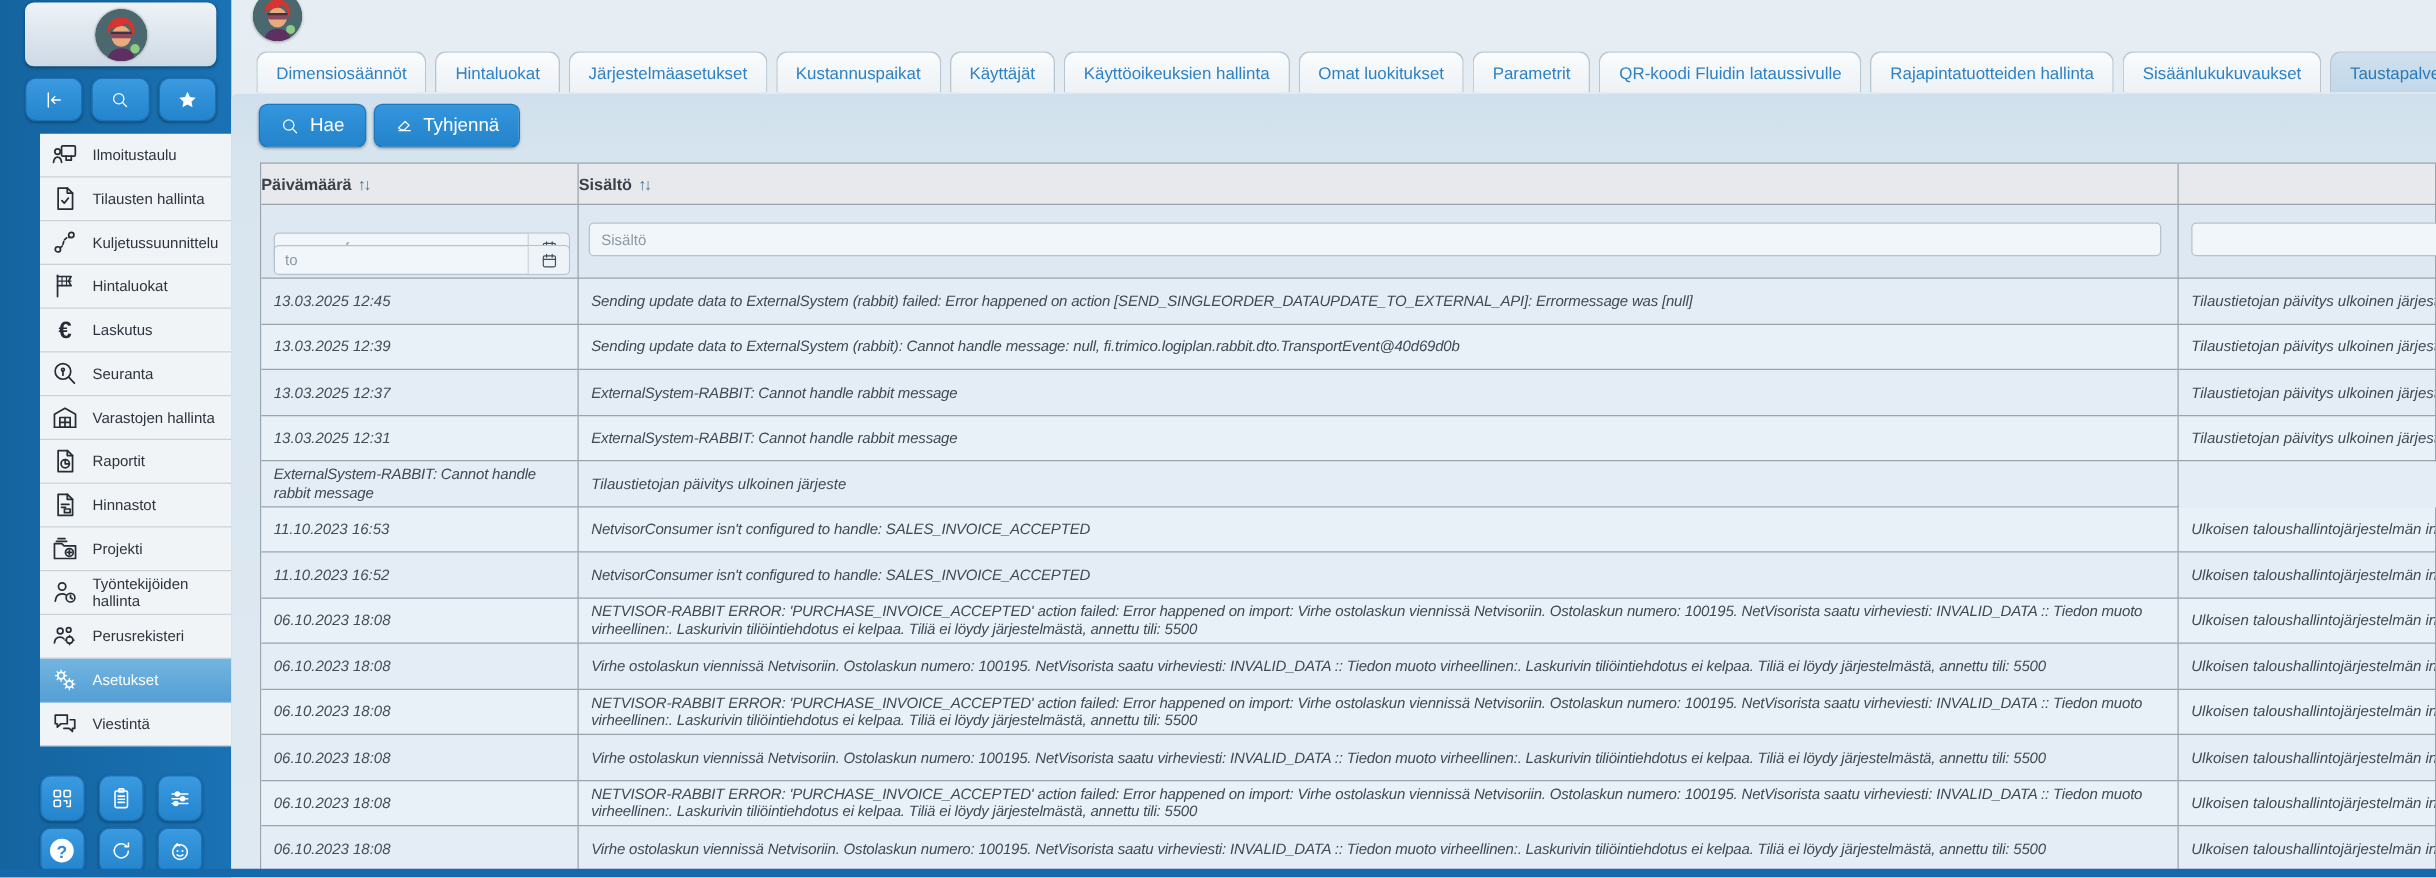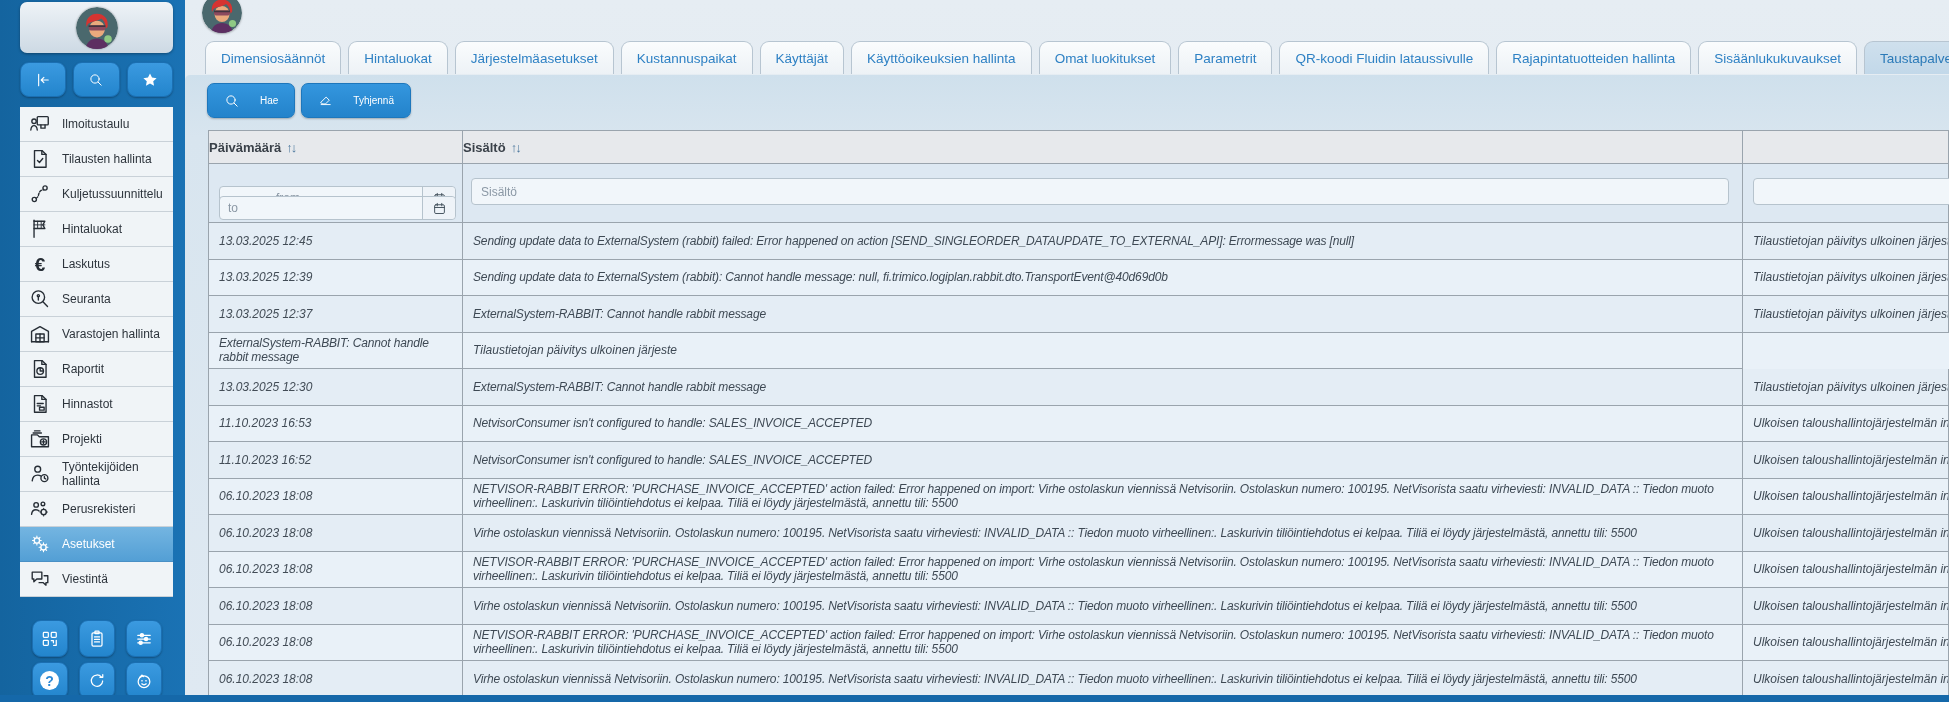--- a/index.html
+++ b/index.html
@@ -15,21 +15,21 @@
   .sidebar { position:absolute; left:0; top:0; bottom:0; width:185px;
     background:linear-gradient(90deg,#14649f,#1a72b4); }
   .avatar-card { position:absolute; left:20px; top:2px; width:153px; height:51px;
     background:linear-gradient(#eef3f7,#cdd9e4); border-radius:7px;
     box-shadow:0 1px 3px rgba(0,0,0,.35); display:flex; align-items:center; justify-content:center; }
   .avatar { width:42px; height:42px; border-radius:50%; overflow:hidden; box-shadow:0 0 2px rgba(0,0,0,.4); }
   .side-toolbar { position:absolute; left:20px; top:62px; width:153px; display:flex; gap:7px; }
   .sbtn { flex:1; height:35px; background:linear-gradient(#3b9ae0,#2385cd); border:1px solid #1b6fb2;
     border-radius:9px; color:#fff; display:flex; align-items:center; justify-content:center;
     box-shadow:0 1px 2px rgba(0,0,0,.3); cursor:pointer; }
-  .menu { position:absolute; left:20px; top:107px; width:153px; background:#f0f4f7; }
+  .menu { position:absolute; left:32px; top:107px; width:153px; background:#f0f4f7; }
   .mitem { display:flex; align-items:center; gap:9px; min-height:35px; padding:2px 4px 2px 7px;
     border-bottom:1px solid #c9d1d8; color:#2d343c; font-size:12px; line-height:1.18; cursor:pointer; }
   .mitem .micon { width:26px; flex:none; display:flex; justify-content:center; color:#262d35; }
   .mitem.active { background:linear-gradient(#74b5e1,#539fd5); color:#fff; border-bottom-color:#4a90c5; }
   .mitem.active .micon { color:#fff; }
   .glyph-icon { font-size:19px; line-height:1; font-weight:bold; }
   .bottom-grid { position:absolute; left:20px; width:153px; display:flex; justify-content:center; gap:11px; }
   .row1 { top:620px; } .row2 { top:662px; }
   .gbtn { width:36px; height:37px; background:linear-gradient(#3b9ae0,#2385cd); border:1px solid #1b6fb2;
     border-radius:9px; color:#fff; display:flex; align-items:center; justify-content:center;
@@ -43,23 +43,23 @@
     overflow:hidden; box-shadow:0 1px 2px rgba(0,0,0,.3); z-index:5; }
   .tabbar { position:absolute; left:20px; top:41px; right:0; height:34px; display:flex; gap:7px;
     overflow:hidden; z-index:2; }
   .tab { flex:none; height:33px; display:flex; align-items:center; padding:0 15px;
     background:linear-gradient(#fafcfd,#edf2f6); border:1px solid #b7c5d1; border-bottom:none;
     border-radius:9px 9px 0 0; color:#2e81c4; font-size:13.5px; white-space:nowrap; cursor:pointer; }
   .tab.active { background:linear-gradient(#cfe0ed,#c2d8e9); color:#2b7ab8; }
   .band { position:absolute; left:0; top:75px; right:0; bottom:7px;
     background:linear-gradient(180deg,#cfe0ec 0%,#d8e5ef 10%,#dfe9f2 100%); border-top-left-radius:5px; }
   .toolbar { position:absolute; left:22px; top:8px; display:flex; gap:6px; }
-  .abtn { height:35px; display:flex; align-items:center; gap:20px; padding:0 16px;
+  .abtn { height:35px; display:flex; align-items:center; gap:8px; padding:0 16px;
     background:linear-gradient(#3496de,#2383cb); border:1px solid #1d77bc; border-radius:7px;
-    color:#fff; font-size:10px; box-shadow:0 1px 2px rgba(0,0,0,.25); cursor:pointer; }
+    color:#fff; font-size:15px; box-shadow:0 1px 2px rgba(0,0,0,.25); cursor:pointer; }
 
   
   .table { position:absolute; left:23px; top:55px; right:0; bottom:0; overflow:hidden;
     font-size:12px; color:#3e4954; border-left:1px solid #9aa4ad; border-top:1px solid #9aa4ad; }
   .thead, .tfilter, .trow { display:grid; grid-template-columns:254px 1280px 1fr; }
   .thead { height:33px; background:#e7e9ec; }
   .hcell { display:flex; align-items:center; justify-content:flex-start; font-weight:bold; font-size:13px;
     color:#3a4149; border-right:1px solid #9aa4ad; border-bottom:1px solid #9aa4ad; cursor:pointer; }
   .sort { color:#49769c; font-size:13px; margin-left:5px; letter-spacing:-2px; font-weight:normal; }
   .tfilter { height:59px; background:#dde8f2; }
@@ -437,27 +437,27 @@
             <div class="cell c3" data-name="row-category-cell">Tilaustietojan päivitys ulkoinen järjeste</div>
           </div>
           <div class="trow odd" data-name="table-row">
             <div class="cell c1" data-name="row-date-cell">13.03.2025 12:37</div>
             <div class="cell c2" data-name="row-content-cell">
               <span data-name="row-content-text">ExternalSystem-RABBIT: Cannot handle rabbit message</span>
             </div>
             <div class="cell c3" data-name="row-category-cell">Tilaustietojan päivitys ulkoinen järjeste</div>
           </div>
           <div class="trow even" data-name="table-row">
+            <div class="cell c1" data-name="row-date-cell">13.03.2025 12:31</div>
             <div class="cell c2" data-name="row-content-cell">
               <span data-name="row-content-text">ExternalSystem-RABBIT: Cannot handle rabbit message</span>
             </div>
             <div class="cell c3" data-name="row-category-cell">Tilaustietojan päivitys ulkoinen järjeste</div>
           </div>
           <div class="trow odd" data-name="table-row">
-            <div class="cell c1" data-name="row-date-cell">13.03.2025 12:30</div>
             <div class="cell c2" data-name="row-content-cell">
               <span data-name="row-content-text">ExternalSystem-RABBIT: Cannot handle rabbit message</span>
             </div>
             <div class="cell c3" data-name="row-category-cell">Tilaustietojan päivitys ulkoinen järjeste</div>
           </div>
           <div class="trow even" data-name="table-row">
             <div class="cell c1" data-name="row-date-cell">11.10.2023 16:53</div>
             <div class="cell c2" data-name="row-content-cell">
               <span data-name="row-content-text">NetvisorConsumer isn't configured to handle: SALES_INVOICE_ACCEPTED</span>
             </div>

